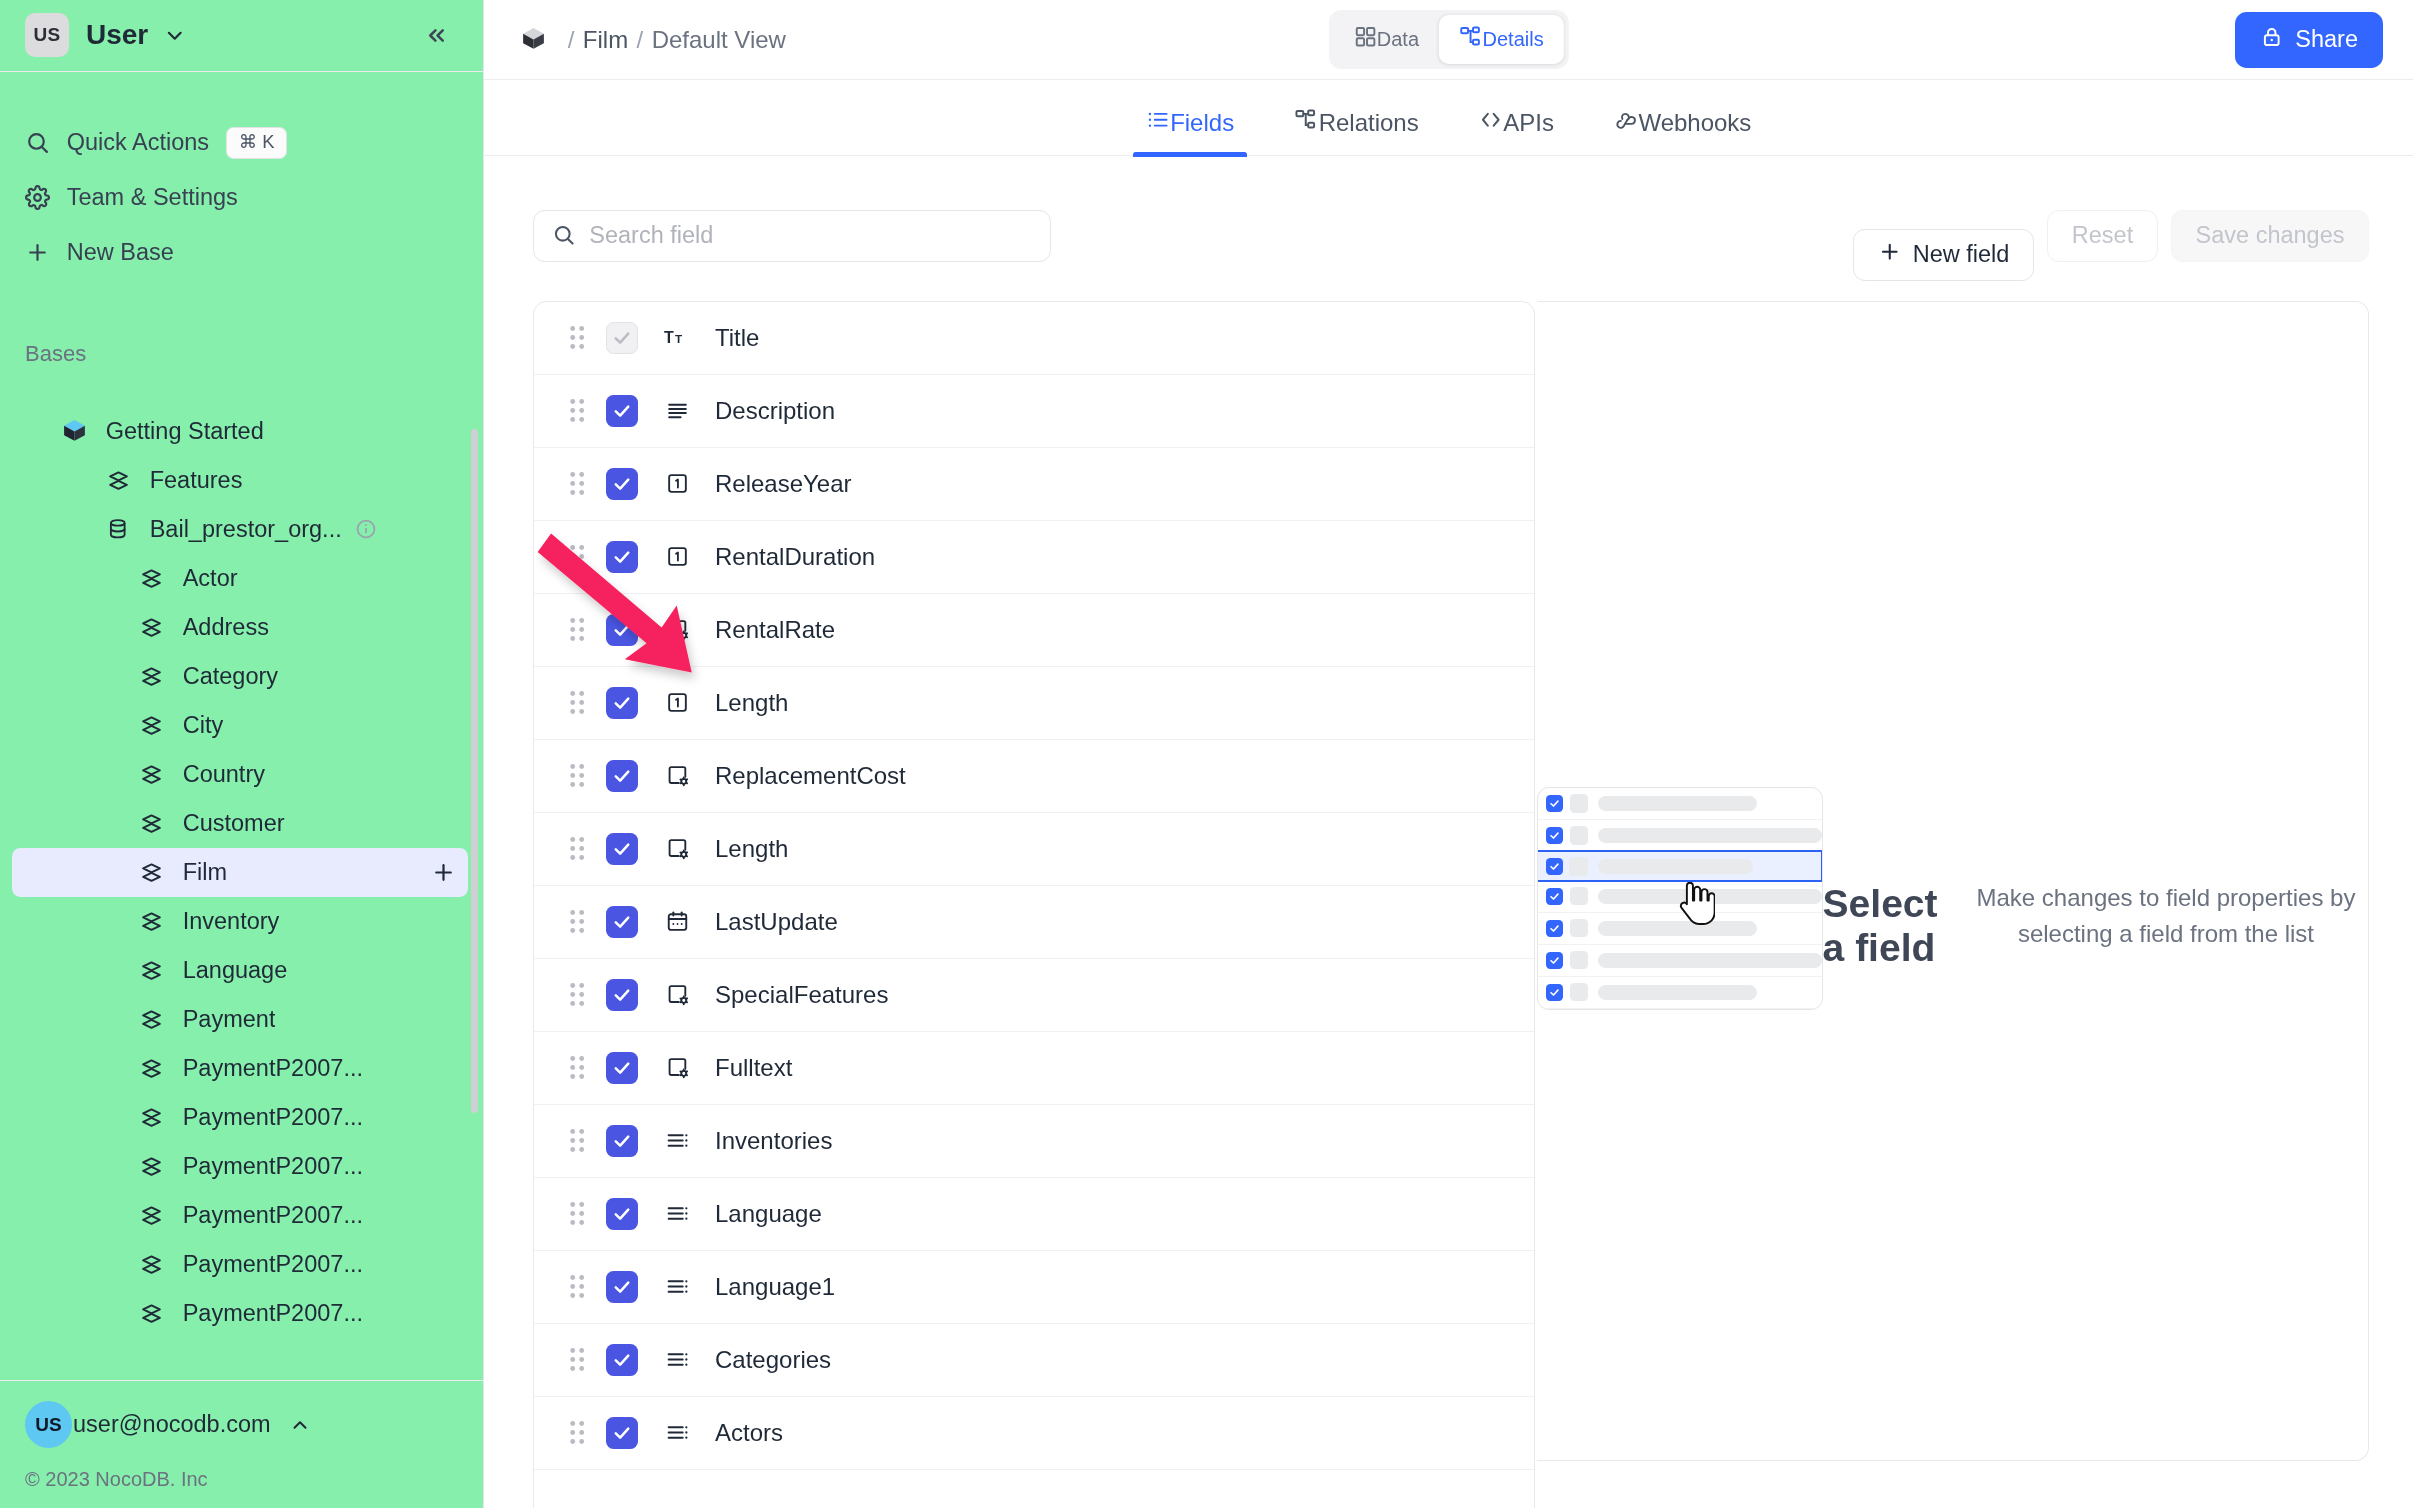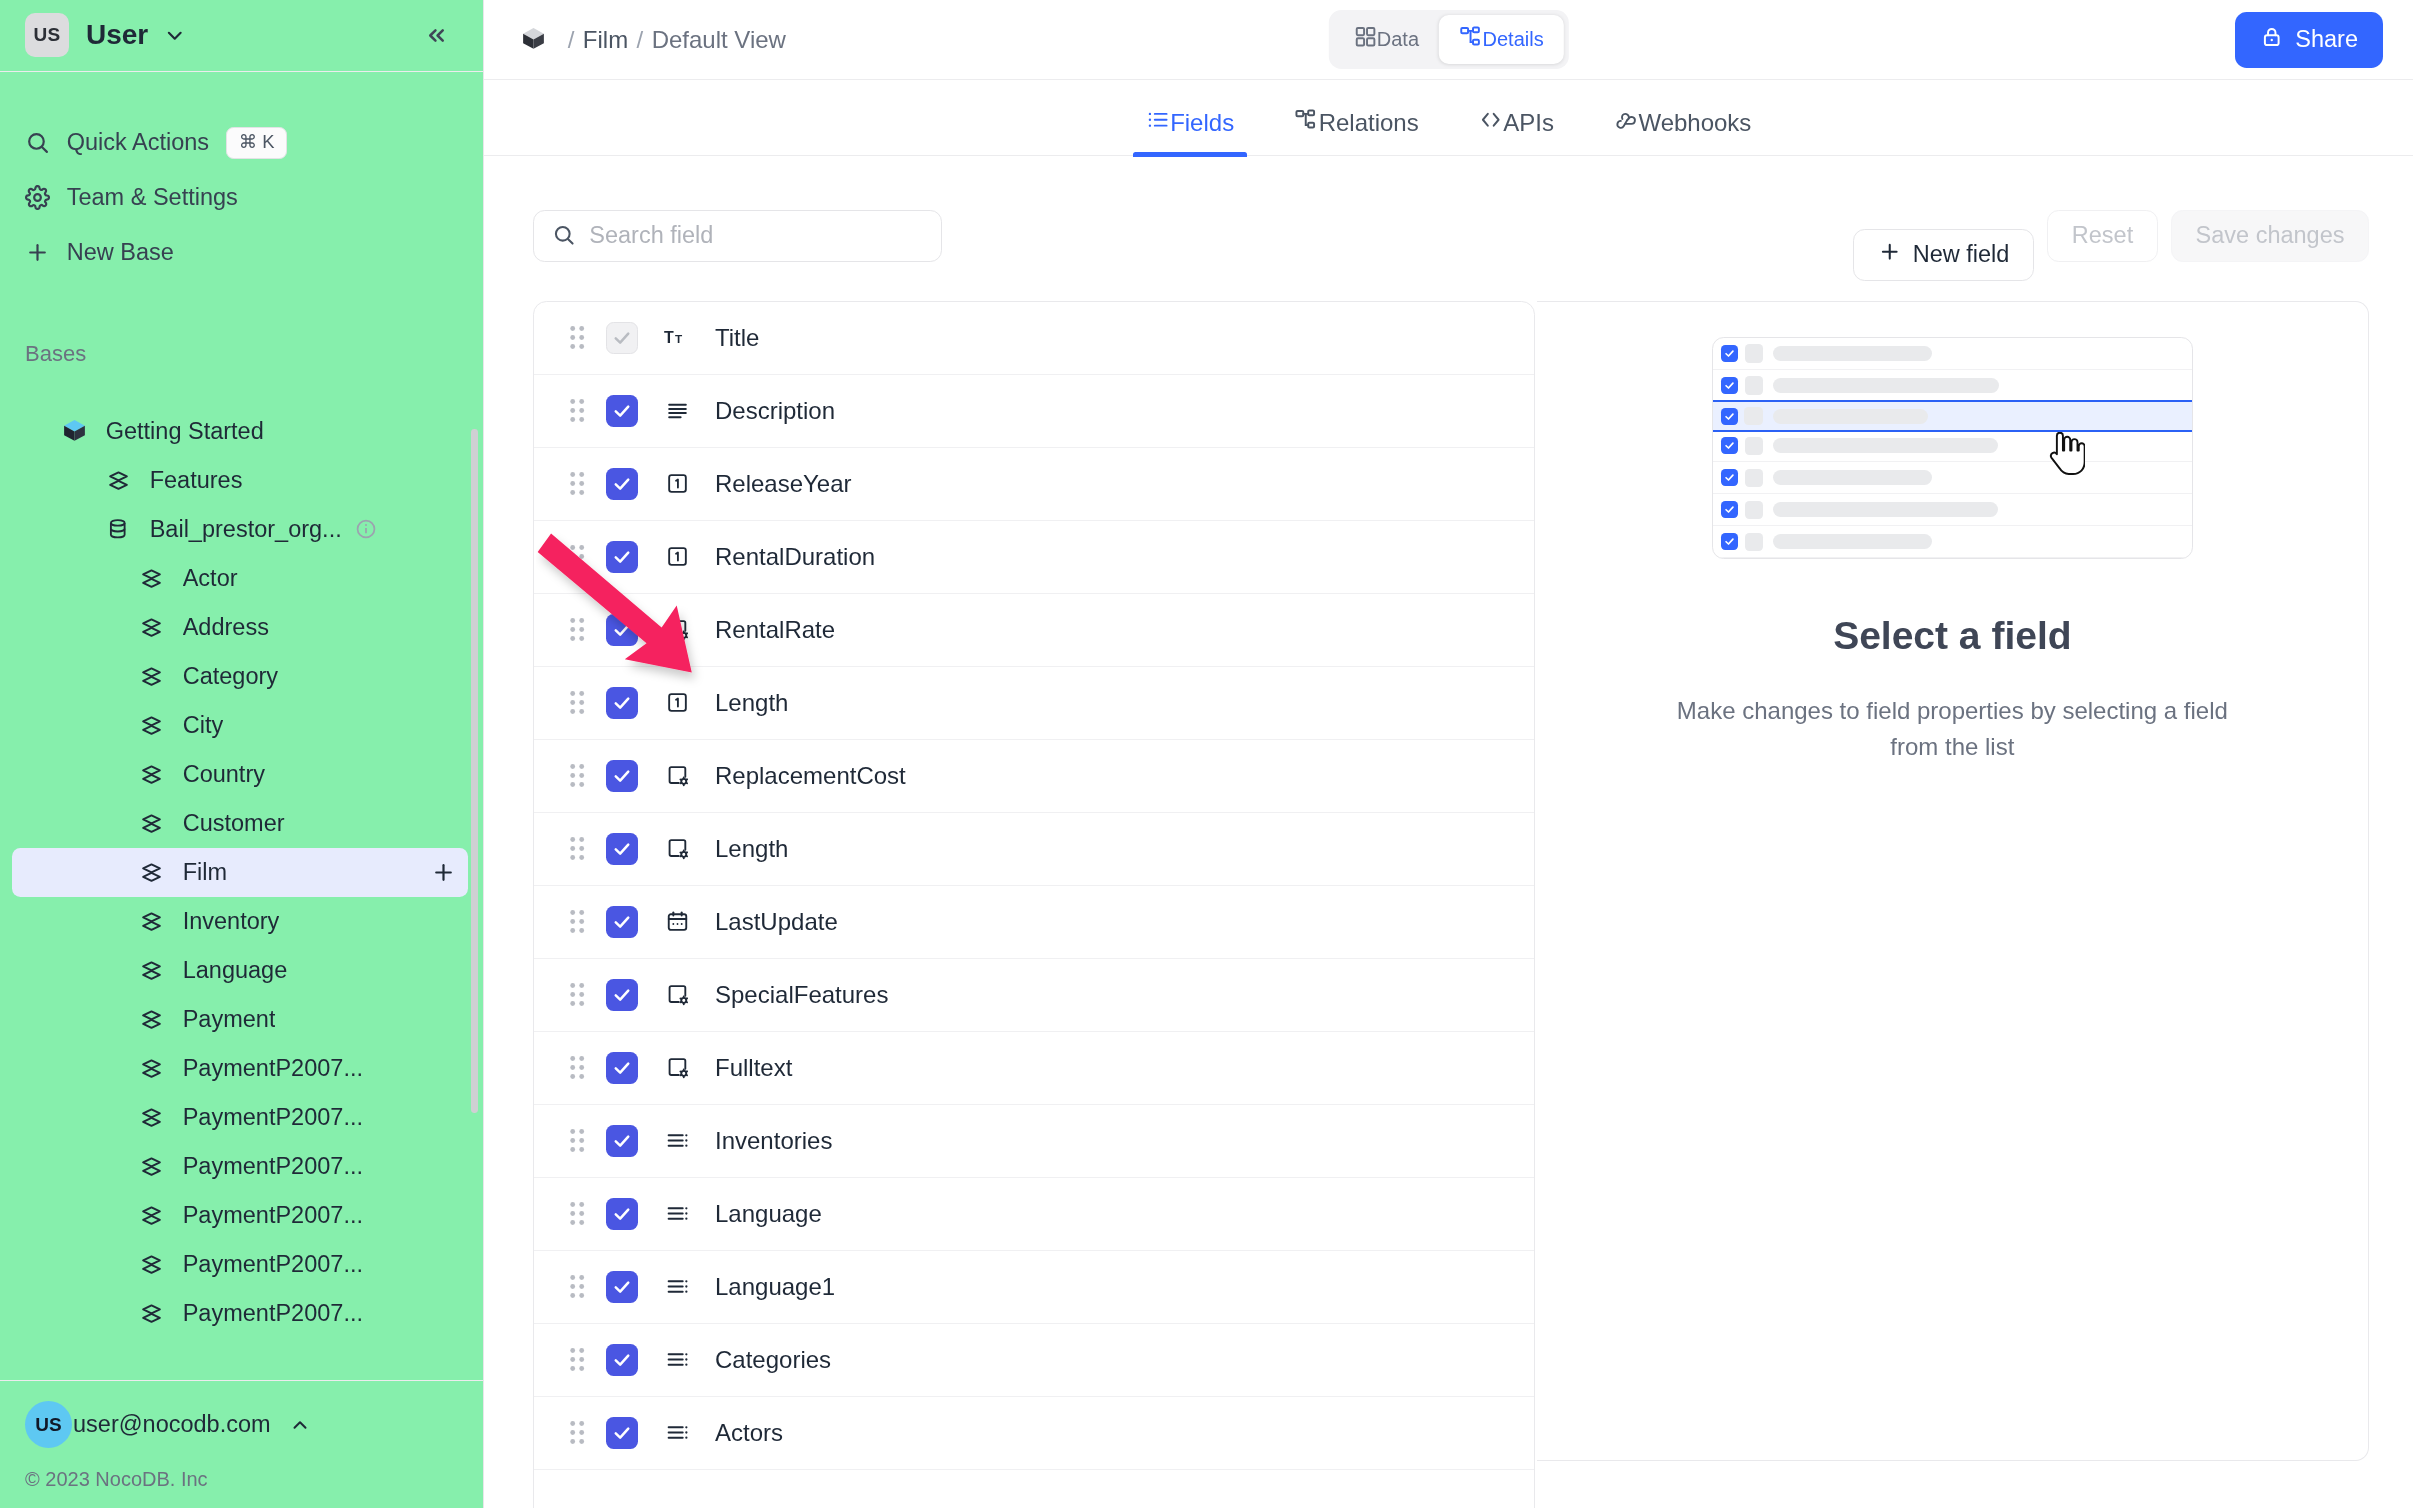--- a/index.html
+++ b/index.html
@@ -147,21 +147,21 @@
     content: ""; position: absolute; left: 17px; right: 17px; bottom: -1.7px;
     height: 5px; background: #3366ff; border-radius: 2.5px 2.5px 0 0;
   }
 
   .content { flex: 1 1 auto; padding: 35px 0 0 0; display: flex; flex-direction: column; min-height: 0; }
   .toolbar {
     display: flex; align-items: center;
     padding: 0 44px 0 49px;
   }
   .search-box {
-    width: 409px; height: 52px;
+    width: 518px; height: 52px;
     border: 1.7px solid #e5e5e8; border-radius: 11.7px;
     display: flex; align-items: center; padding: 0 18.4px;
     background: #fff;
   }
   .search-box input {
     border: 0; outline: none; margin-left: 13.4px;
     font-size: 23.5px; color: #374151; width: 100%;
     font-family: "Liberation Sans", sans-serif;
     background: transparent;
   }
@@ -197,21 +197,21 @@
     margin-left: 15px; cursor: pointer; flex: 0 0 32px;
   }
   .cb.disabled { background: #f1f1f3; border: 1.7px solid #e3e3e6; }
   .ftype { width: 35px; margin-left: 22px; display: flex; align-items: center; justify-content: center; flex: 0 0 35px; }
   .fname { margin-left: 20px; font-size: 24px; color: #1f2937; }
 
   .detail-pane {
     flex: 1 1 auto; margin-left: 1.7px;
     border: 1.7px solid #e9e9ec; border-left: 0; border-radius: 0 13.4px 13.4px 0;
     background: #fff;
-    display: flex; flex-direction: column; align-items: center;
+    display: flex; flex-direction: row; align-items: center;
     padding-top: 35px;
     align-self: stretch;
     margin-bottom: 47px;
   }
   .skeleton {
     width: 481px; border: 1.7px solid #e5e5e8; border-radius: 11.7px;
     overflow: hidden; background: #fff;
   }
   .sk-row {
     height: 32px; display: flex; align-items: center;

